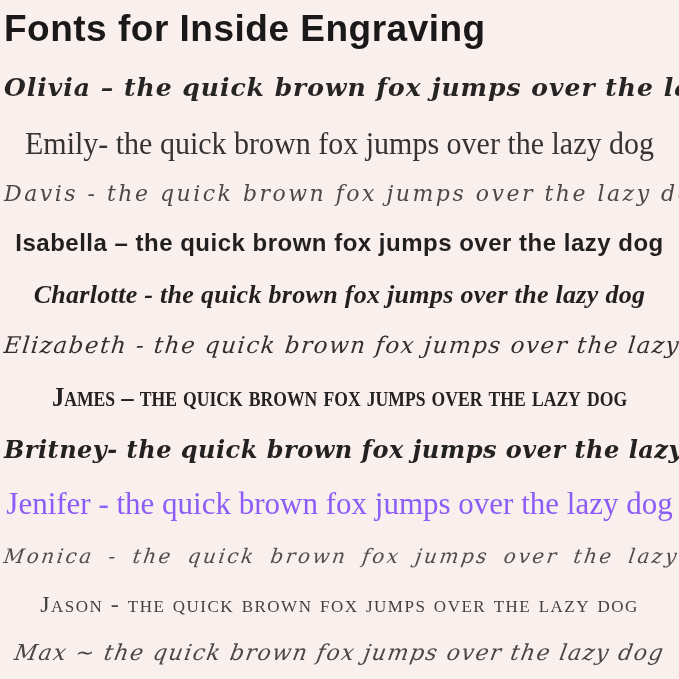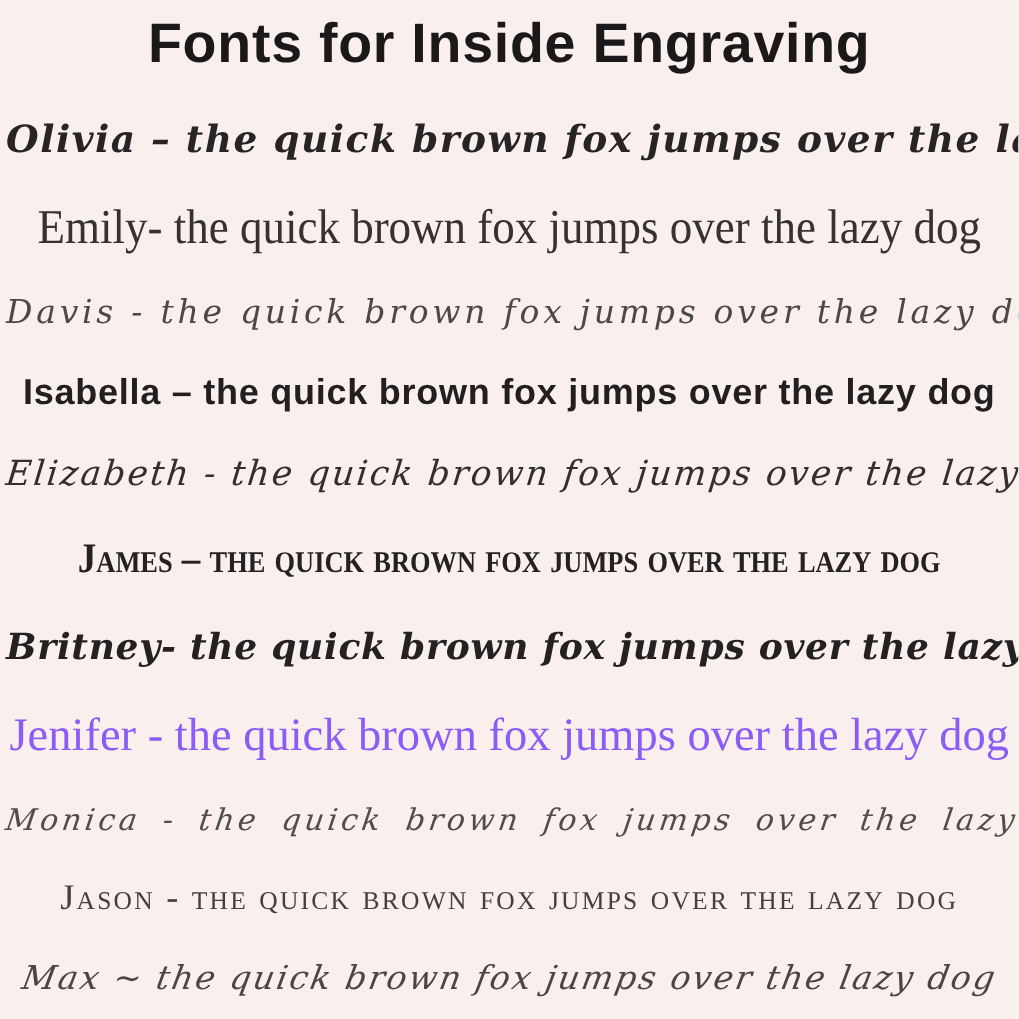--- a/index.html
+++ b/index.html
@@ -14,21 +14,21 @@
     flex-direction: column;
     justify-content: space-between;
     padding: 8px 4px 14px 4px;
     color: #211e1f;
   }
   .title {
     font-family: "Liberation Sans", sans-serif;
     font-weight: 700;
     font-size: 37px;
     letter-spacing: 0.5px;
-    text-align: center;
+    text-align: left;
     color: #1a1819;
     line-height: 1.15;
   }
   .font-line {
     white-space: nowrap;
     text-align: center;
     line-height: 1.1;
   }
   
   .f-olivia {
@@ -121,20 +121,21 @@
 </head>
 <body>
 
 <div class="page">
   <div class="title">Fonts for Inside Engraving</div>
 
   <div class="font-line f-olivia">Olivia – the quick brown fox jumps over the lazy dog</div>
   <div class="font-line f-emily">Emily- the quick brown fox jumps over the lazy dog</div>
   <div class="font-line f-davis">Davis - the quick brown fox jumps over the lazy dog</div>
   <div class="font-line f-isabella">Isabella – the quick brown fox jumps over the lazy dog</div>
+  <div class="font-line f-charlotte">Charlotte - the quick brown fox jumps over the lazy dog</div>
   <div class="font-line f-elizabeth">Elizabeth - the quick brown fox jumps over the lazy dog</div>
   <div class="font-line f-james">James – the quick brown fox jumps over the lazy dog</div>
   <div class="font-line f-britney">Britney- the quick brown fox jumps over the lazy dog</div>
   <div class="font-line f-jenifer">Jenifer - the quick brown fox jumps over the lazy dog</div>
   <div class="font-line f-monica">Monica - the quick brown fox jumps over the lazy dog</div>
   <div class="font-line f-jason">Jason - the quick brown fox jumps over the lazy dog</div>
   <div class="font-line f-max">Max ~ the quick brown fox jumps over the lazy dog</div>
 </div>
 
 </body></html>

